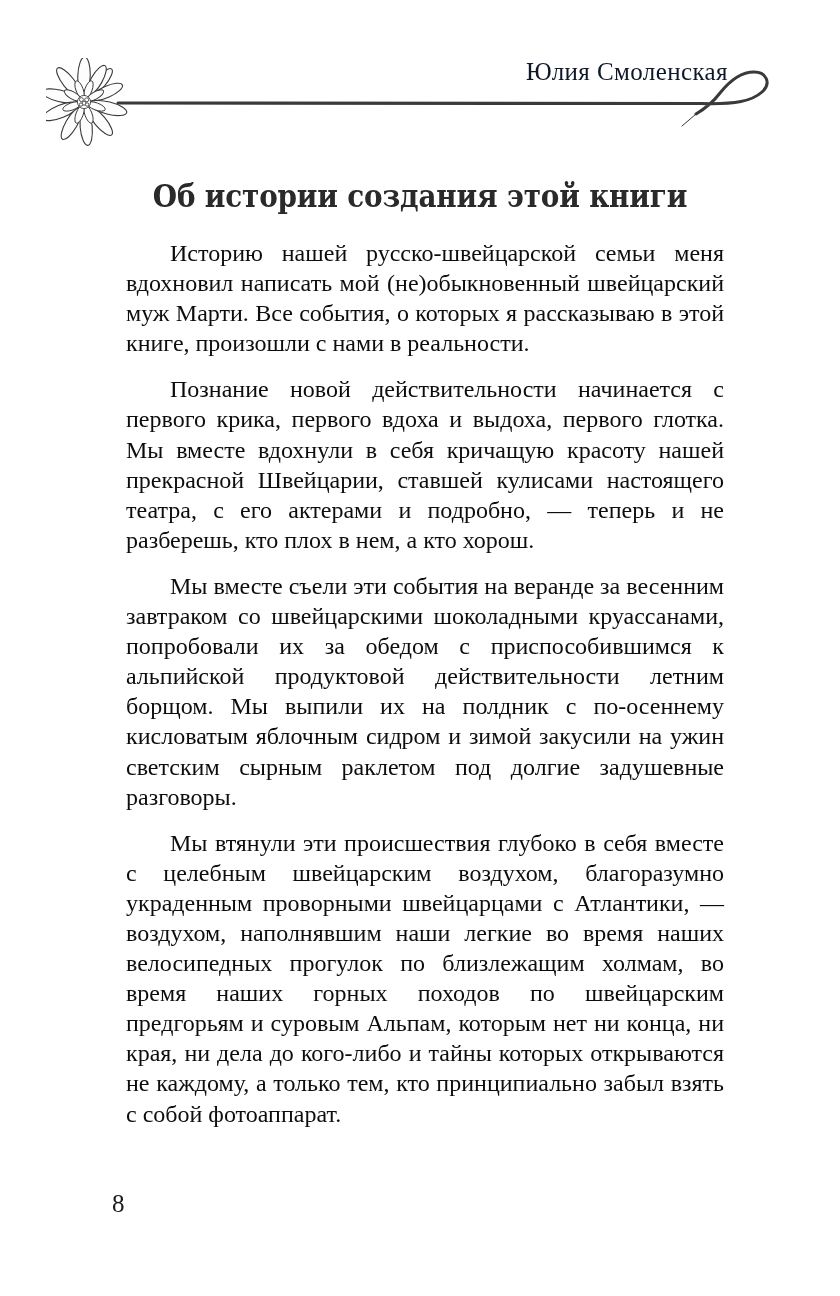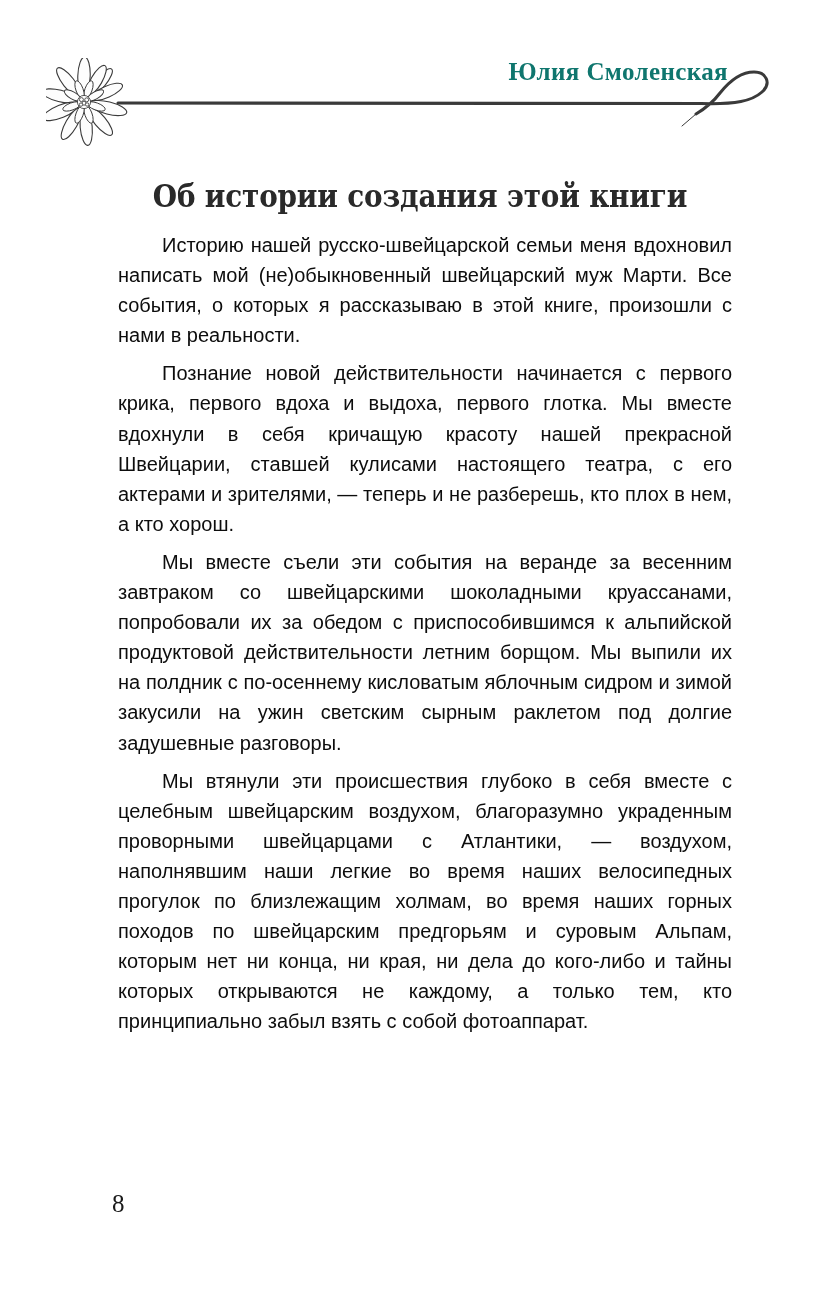--- a/index.html
+++ b/index.html
@@ -24,23 +24,23 @@
     top: 0;
     width: 840px;
     height: 150px;
   }
   .header-name {
     position: absolute;
     right: 112px;
     top: 58px;
     font-family: "Liberation Serif", "DejaVu Serif", serif;
     font-size: 25px;
-    font-weight: 700;
+    font-weight: 400;
     letter-spacing: 0.4px;
-    color: #0f766e;
+    color: #0f172a;
     white-space: nowrap;
   }
   .header-ornament {
     position: absolute;
     left: 46px;
     top: 58px;
     width: 760px;
     height: 90px;
   }
   .header-ornament svg { display: block; }
@@ -61,26 +61,26 @@
   }
 
   
   .body-column {
     position: absolute;
     left: 110px;
     top: 222px;
     width: 630px;
   }
   .body-column p {
-    margin: 8px;
+    margin: 16px;
     text-align: justify;
     text-justify: inter-word;
     text-indent: 44px;
-    font-family: Liberation Sans, sans-serif;
-    font-size: 20px;
+    font-family: Liberation Serif, serif;
+    font-size: 24px;
     line-height: 30.1px;
     color: #0d0d0d;
     hyphens: manual;
     -webkit-hyphens: manual;
   }
   .body-column p:last-child { text-align: justify; }
 
   
   .folio {
     position: absolute;
@@ -149,20 +149,20 @@
           <path d="M 650 56 L 636 68" stroke-width="1.0" stroke-linecap="round"></path>
         </g>
       </svg>
     </div>
   </div>
 
   <h1 class="chapter-title">Об истории создания этой книги</h1>
 
   <div class="body-column">
     <p>Историю нашей русско-швейцарской семьи меня вдохновил написать мой (не)обыкновенный швейцарский муж Марти. Все события, о которых я рассказываю в этой книге, произошли с нами в реальности.</p>
-    <p>Познание новой действительности начинается с первого крика, первого вдоха и выдоха, первого глотка. Мы вместе вдохнули в себя кричащую красоту нашей прекрасной Швейцарии, ставшей кулисами настоящего театра, с его актерами и зрителями, — теперь и не разберешь, кто плох в нем, а кто хорош.</p>
+    <p>Познание новой действительности начинается с первого крика, первого вдоха и выдоха, первого глотка. Мы вместе вдохнули в себя кричащую красоту нашей прекрасной Швейцарии, ставшей кулисами настоящего театра, с его актерами и подробно, — теперь и не разберешь, кто плох в нем, а кто хорош.</p>
     <p>Мы вместе съели эти события на веранде за весенним завтраком со швейцарскими шоколадными круассанами, попробовали их за обедом с приспособившимся к альпийской продуктовой действительности летним борщом. Мы выпили их на полдник с по-осеннему кисловатым яблочным сидром и зимой закусили на ужин светским сырным раклетом под долгие задушевные разговоры.</p>
     <p>Мы втянули эти происшествия глубоко в себя вместе с целебным швейцарским воздухом, благоразумно украденным проворными швейцарцами с Атлантики, — воздухом, наполнявшим наши легкие во время наших велосипедных прогулок по близлежащим холмам, во время наших горных походов по швейцарским предгорьям и суровым Альпам, которым нет ни конца, ни края, ни дела до кого-либо и тайны которых открываются не каждому, а только тем, кто принципиально забыл взять с собой фотоаппарат.</p>
   </div>
 
   <div class="folio">8</div>
 
 </div>
 
 </body></html>

